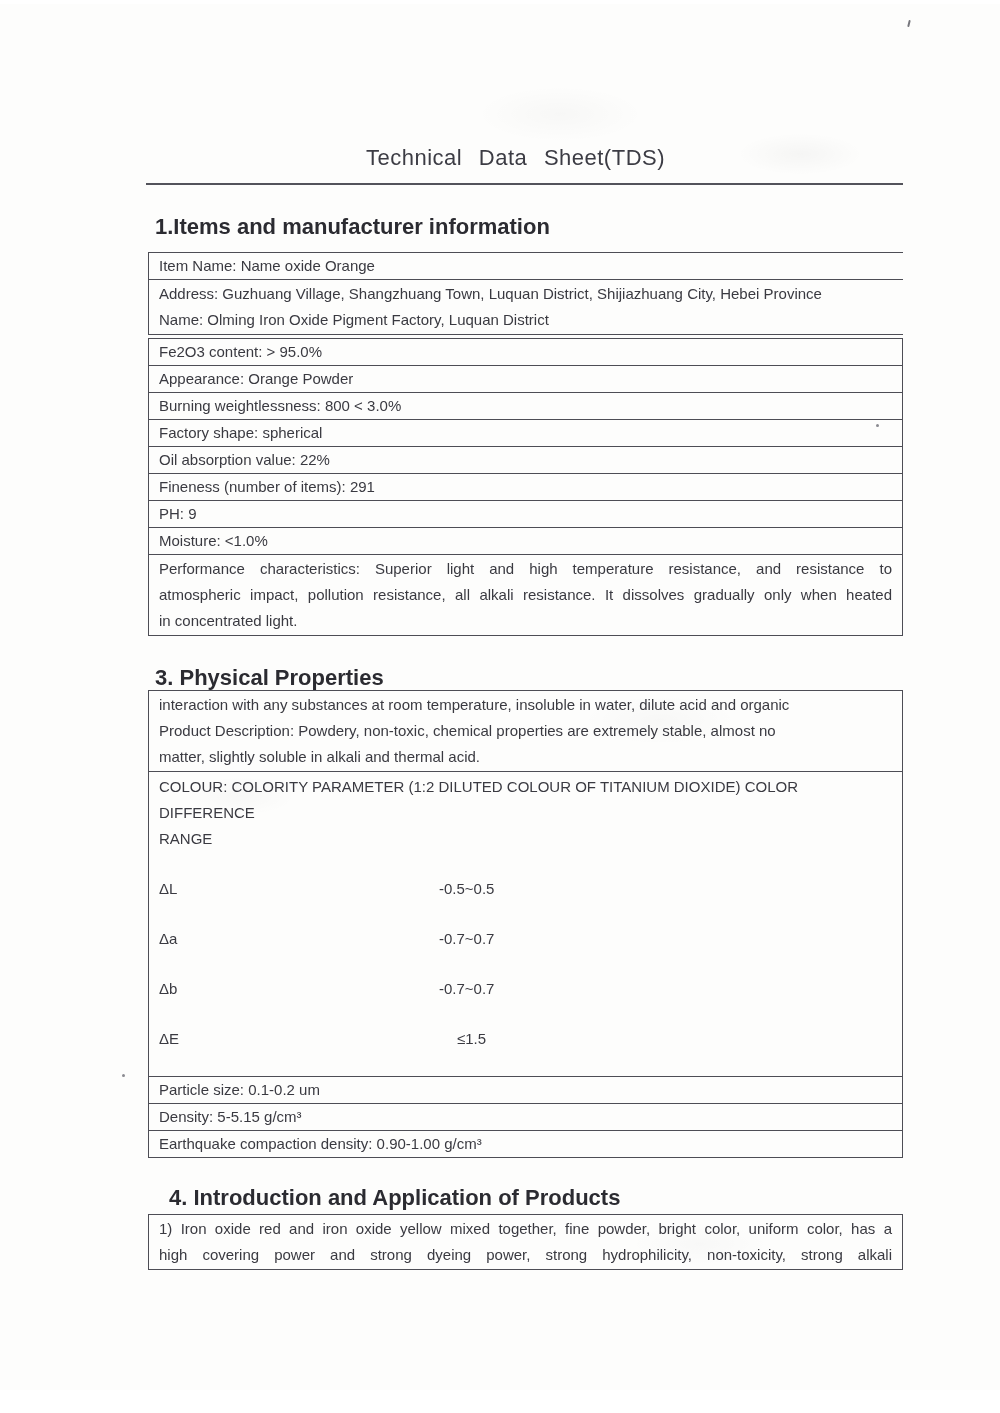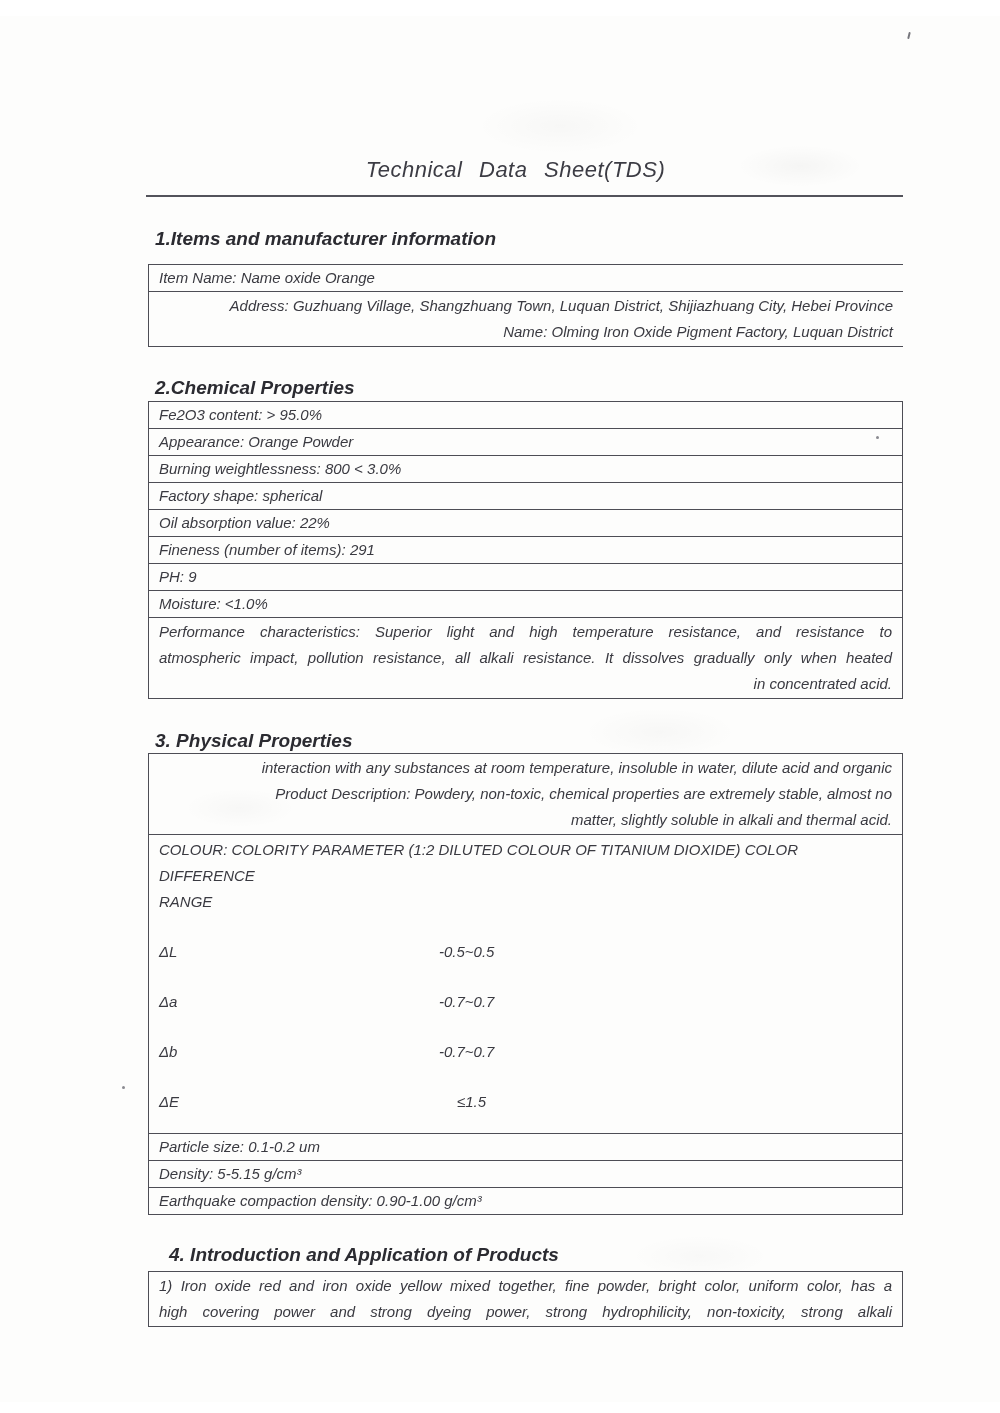--- a/index.html
+++ b/index.html
@@ -3,31 +3,30 @@
 <meta charset="utf-8">
 <style>
   * { margin: 0; padding: 0; box-sizing: border-box; }
   html, body { background: #ffffff; }
   body { font-family: "Liberation Sans", sans-serif; }
 
   .page {
     position: relative;
     width: 1000px;
     height: 1386px;
-    margin: 16px auto;
+    margin: 4px auto;
     background: #fdfdfc;
     background-image:
       radial-gradient(ellipse 120px 40px at 560px 110px, rgba(0,0,0,0.025), rgba(0,0,0,0) 70%),
       radial-gradient(ellipse 90px 30px at 800px 150px, rgba(0,0,0,0.03), rgba(0,0,0,0) 70%),
       radial-gradient(ellipse 110px 35px at 660px 716px, rgba(0,0,0,0.025), rgba(0,0,0,0) 70%),
       radial-gradient(ellipse 80px 28px at 240px 792px, rgba(0,0,0,0.025), rgba(0,0,0,0) 70%),
       radial-gradient(ellipse 100px 30px at 700px 1240px, rgba(0,0,0,0.02), rgba(0,0,0,0) 70%);
     overflow: hidden;
     color: #3a3a41;
-    font-style: italic;
   }
 
   .content {
     position: absolute;
     left: 148px;
     top: 0;
     width: 755px;
   }
 
   .doc-title {
@@ -43,21 +42,21 @@
 
   .title-rule {
     height: 0;
     border-top: 2px solid #53535b;
     margin-top: 11px;
     margin-left: -2px;
     width: 757px;
   }
 
   .section-heading {
-    font-size: 19px;
+    font-size: 22px;
     font-weight: 700;
     color: #2b2b31;
     line-height: 21px;
     padding-left: 7px;
   }
   .section-heading.h1 { margin-top: 31px; }
   .section-heading.h2 { margin-top: 30px; }
   .section-heading.h3 { margin-top: 31px; }
   .section-heading.h4 { margin-top: 29px; padding-left: 21px; }
 
@@ -78,31 +77,31 @@
     padding: 0 10px;
     border-bottom: 1.5px solid #4d4d55;
     white-space: nowrap;
   }
   .cell-multi {
     font-size: 15px;
     line-height: 26px;
     padding: 1px 10px;
     border-bottom: 1.5px solid #4d4d55;
   }
-  .cell-multi .line { white-space: nowrap; text-align: right; }
+  .cell-multi .line { white-space: nowrap; }
   .cell-multi .line.just {
     white-space: normal;
     text-align: justify;
     text-align-last: justify;
   }
 
   .colour-cell {
     font-size: 15px;
     line-height: 26px;
-    padding: 2px 10px 18px 10px;
+    padding: 2px 10px 24px 10px;
     border-bottom: 1.5px solid #4d4d55;
   }
   .delta-row { margin-top: 24px; white-space: nowrap; }
   .delta-label { display: inline-block; width: 280px; }
   .delta-value.indent-more { margin-left: 18px; }
 
   .artifact {
     position: absolute;
     background: #8a8a90;
     border-radius: 50%;
@@ -131,34 +130,33 @@
 
     <div class="section-heading h1">1.Items and manufacturer information</div>
     <div class="tbl no-right m1">
       <div class="row">Item Name: Name oxide Orange</div>
       <div class="cell-multi">
         <div class="line">Address: Guzhuang Village, Shangzhuang Town, Luquan District, Shijiazhuang City, Hebei Province</div>
         <div class="line">Name: Olming Iron Oxide Pigment Factory, Luquan District</div>
       </div>
     </div>
 
-    <div class="section-heading h2">2.Chemical Properties</div>
     <div class="tbl m2">
       <div class="row">Fe2O3 content: &gt; 95.0%</div>
       <div class="row">Appearance: Orange Powder</div>
       <div class="row">Burning weightlessness: 800 &lt; 3.0%</div>
       <div class="row">Factory shape: spherical</div>
       <div class="row">Oil absorption value: 22%</div>
       <div class="row">Fineness (number of items): 291</div>
       <div class="row">PH: 9</div>
       <div class="row">Moisture: &lt;1.0%</div>
       <div class="cell-multi">
         <div class="line just">Performance characteristics: Superior light and high temperature resistance, and resistance to</div>
         <div class="line just">atmospheric impact, pollution resistance, all alkali resistance. It dissolves gradually only when heated</div>
-        <div class="line">in concentrated acid.</div>
+        <div class="line">in concentrated light.</div>
       </div>
     </div>
 
     <div class="section-heading h3">3. Physical Properties</div>
     <div class="tbl m3">
       <div class="cell-multi">
         <div class="line">interaction with any substances at room temperature, insoluble in water, dilute acid and organic</div>
         <div class="line">Product Description: Powdery, non-toxic, chemical properties are extremely stable, almost no</div>
         <div class="line">matter, slightly soluble in alkali and thermal acid.</div>
       </div>

